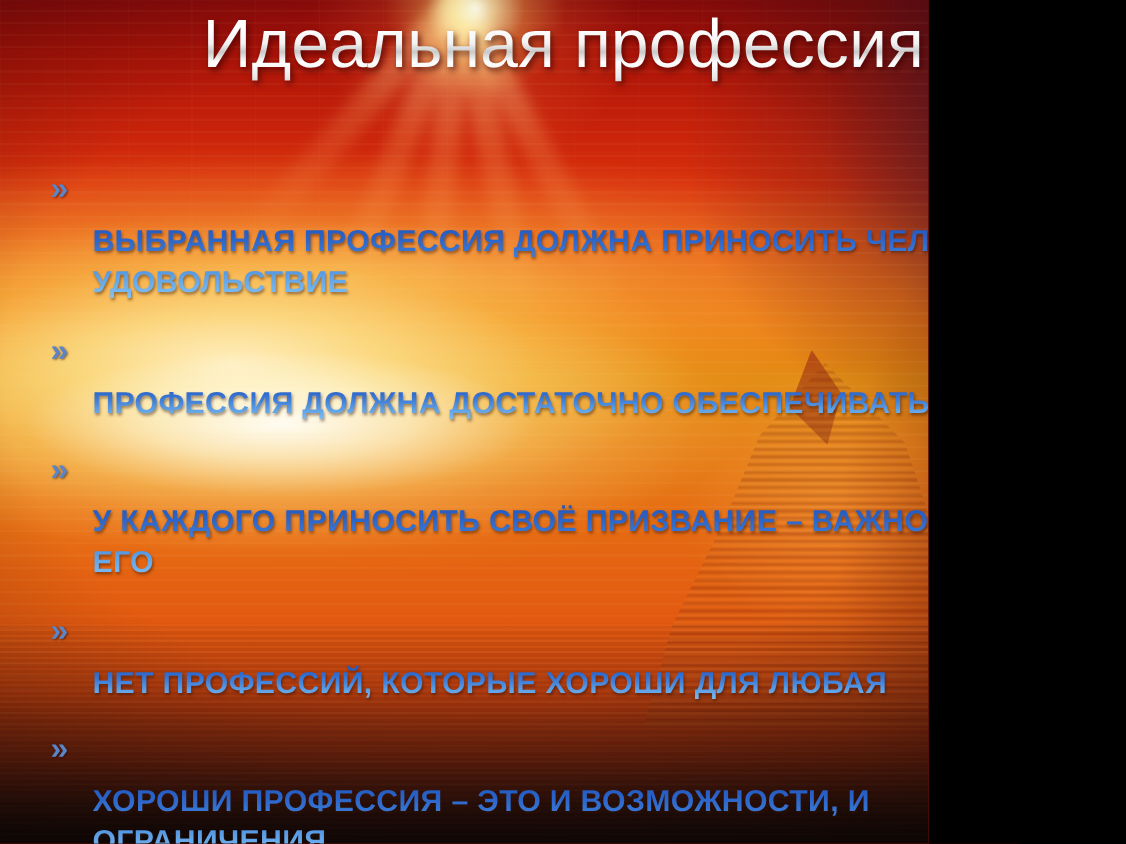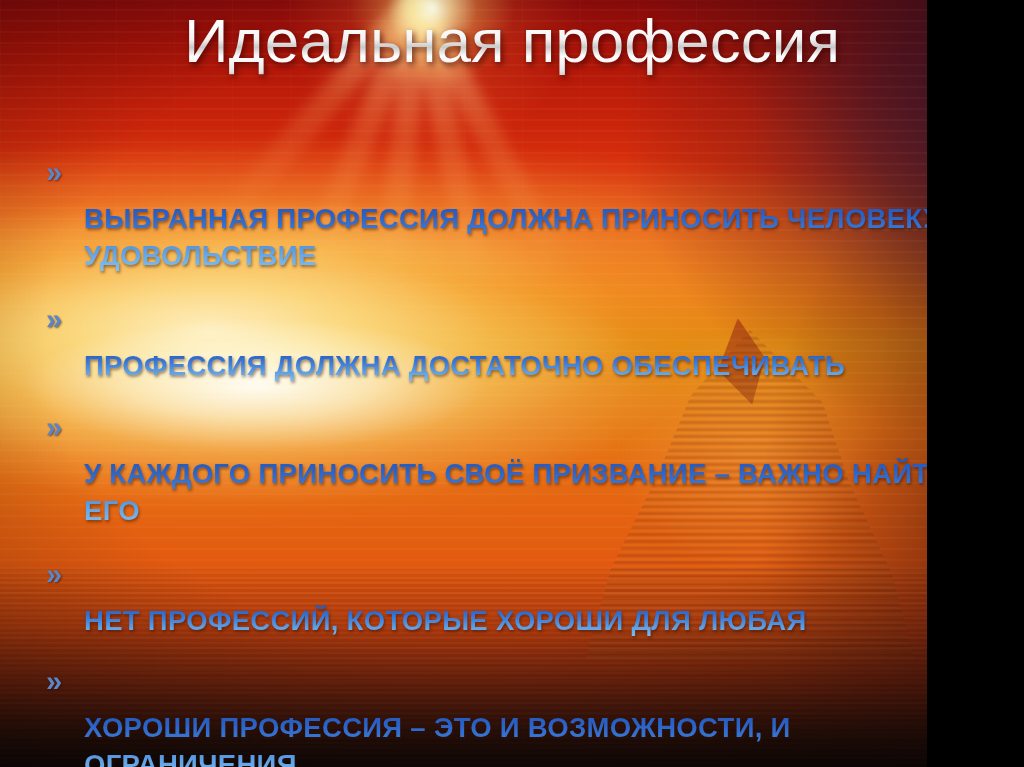--- a/index.html
+++ b/index.html
@@ -1,20 +1,20 @@
 <!DOCTYPE html>
 <html><head>
 <meta charset="utf-8">
 <style>
   html,body{margin:0;padding:0;background:#000;}
   body{font-family:"Liberation Sans",sans-serif;}
 
   #slide{
     position:relative;
-    width:927px;height:767px;
+    width:844px;height:767px;
     overflow:hidden;
     background:#c01808;
   }
 
   
   .bg{position:absolute;inset:0;pointer-events:none;}
 
   
   .bg-base{
     background:

